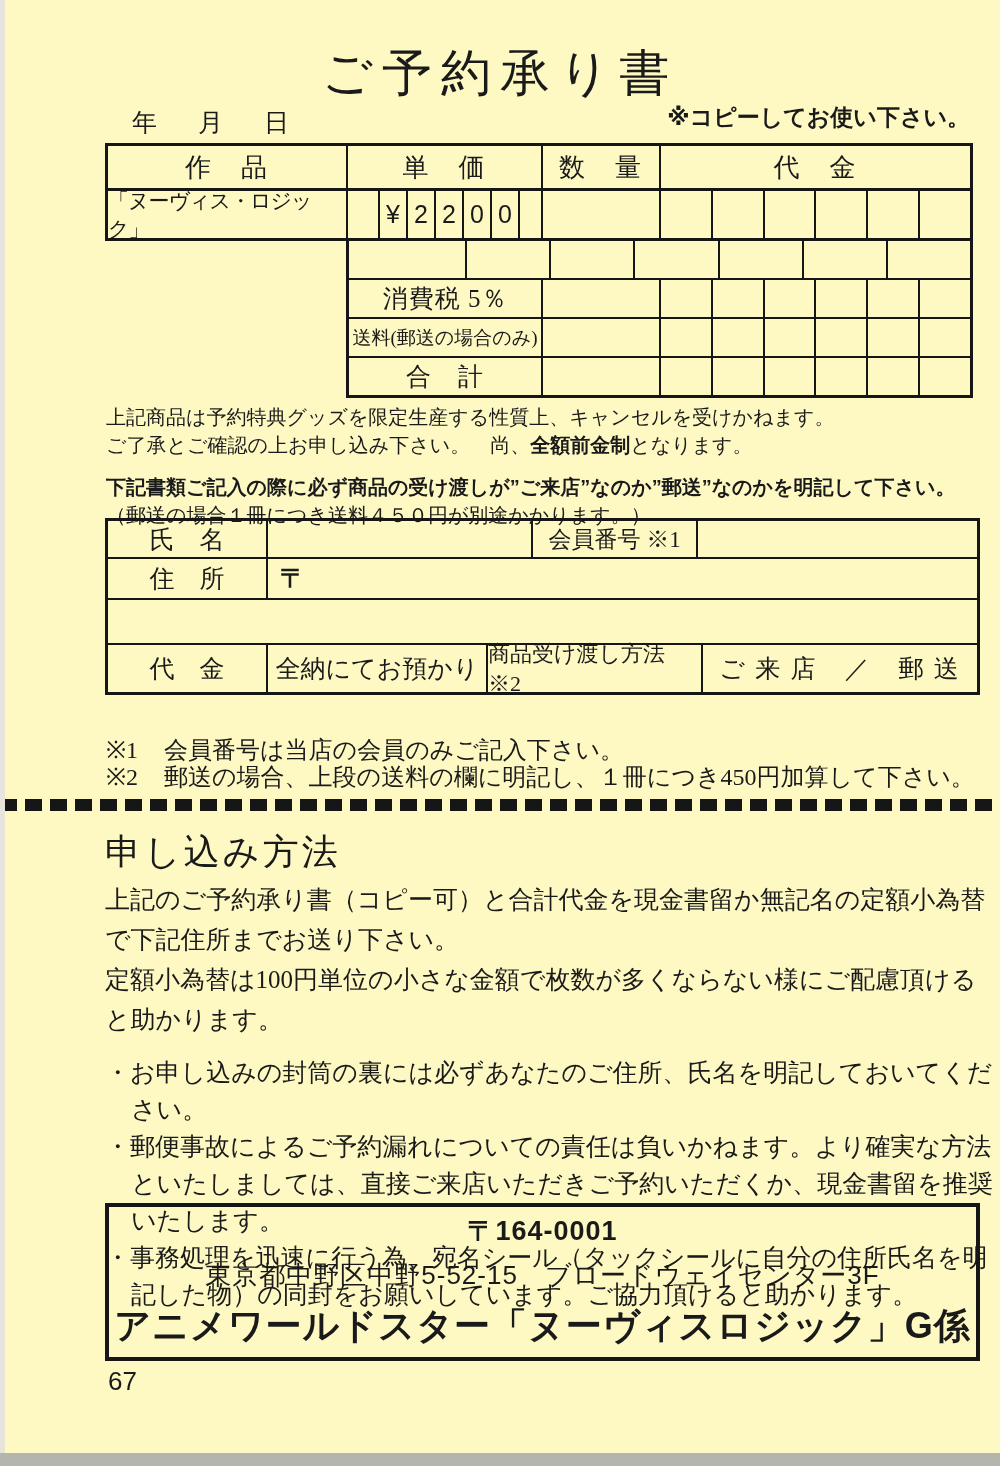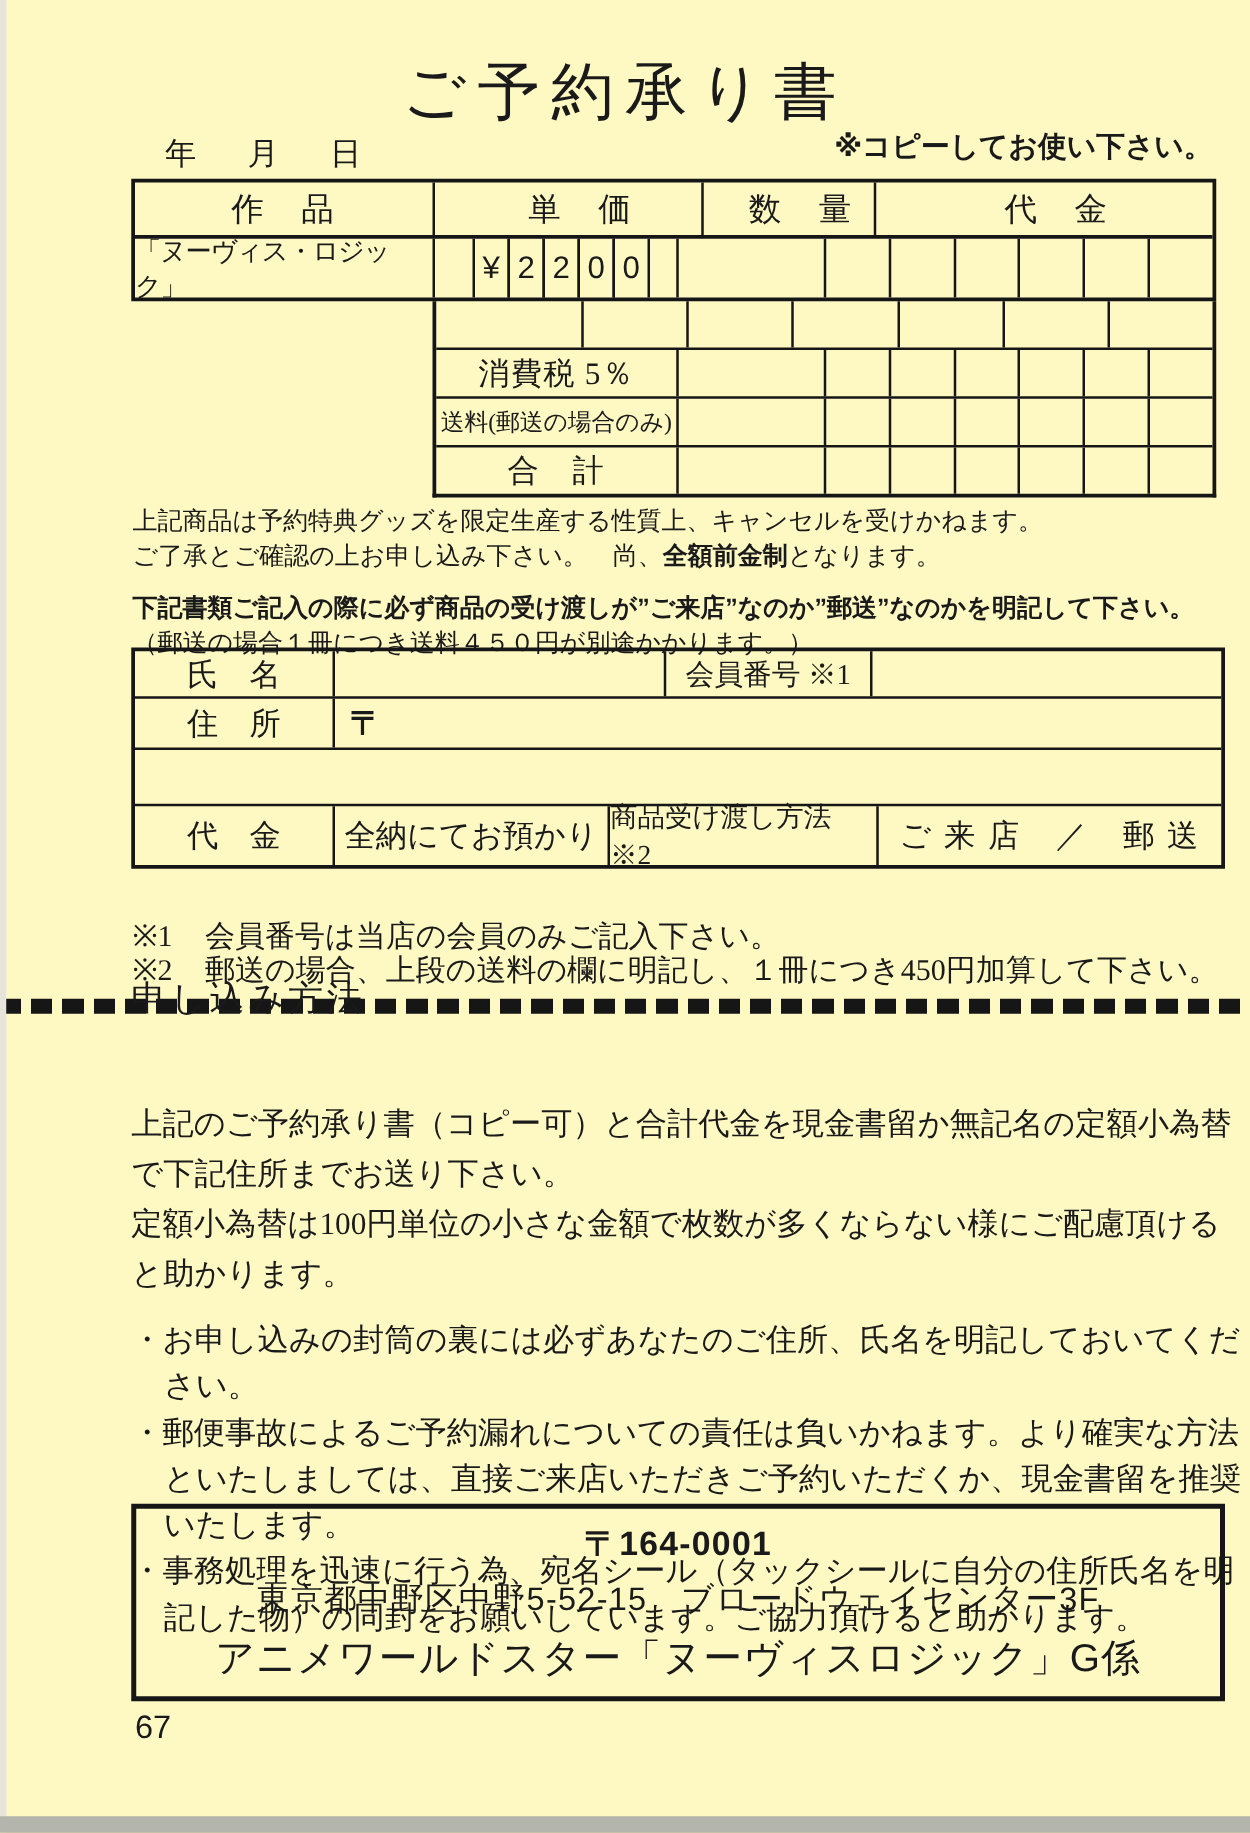--- a/index.html
+++ b/index.html
@@ -15,21 +15,21 @@
   .date-label{left:132px;top:106px;font-size:25px;letter-spacing:8px;}
   .copy-note{right:30px;top:102px;font-size:23px;font-weight:bold;}
   .page-number{left:108px;top:1366px;font-size:26px;}
 
   
   .t1a{left:105px;top:143px;width:868px;border:3px solid #161616;box-sizing:border-box;}
   .t1b{left:346px;top:241px;width:627px;border:3px solid #161616;border-top:none;box-sizing:border-box;}
   .trow{display:flex;align-items:stretch;}
   .cell{box-sizing:border-box;display:flex;align-items:center;justify-content:center;}
   .vline{border-right:2px solid #161616;}
-  .hrow{height:42px;border-bottom:3px solid #161616;font-size:26px;letter-spacing:2px;gap:20px;}
+  .hrow{height:42px;border-bottom:3px solid #161616;font-size:26px;letter-spacing:2px;}
   .prow{height:47px;}
   .cw1{width:240px;} .cw2{width:195px;} .cw3{width:118px;} .cwP{flex:1;display:flex;}
   .pc{flex:1;border-right:2px solid #161616;box-sizing:border-box;}
   .pc:last-child{border-right:none;}
   .product-name{font-size:21px;letter-spacing:-1px;}
   .upwrap{justify-content:flex-start;padding-left:30px;}
   .ubox{width:30px;box-sizing:border-box;border-left:2px solid #161616;border-right:2px solid #161616;
         margin-right:-2px;display:flex;align-items:center;justify-content:center;
         font-size:25px;height:100%;}
   .ubox:last-child{margin-right:0;}
@@ -61,32 +61,32 @@
   
   .footnotes{left:106px;top:737px;width:880px;font-size:24px;line-height:27px;}
   .fn{display:flex;}
   .fn .mark{width:58px;flex:none;}
 
   
   .cutline{left:0;top:799px;width:1000px;height:12px;
     background:repeating-linear-gradient(90deg,#161616 0px,#161616 17px,transparent 17px,transparent 25px);}
 
   
-  .apply-heading{left:105px;top:780px;font-size:28px;letter-spacing:3px;}
+  .apply-heading{left:105px;top:828px;font-size:36px;letter-spacing:3px;}
   .apply-body{left:105px;top:880px;width:888px;font-size:25px;}
   .apply-body p{margin:0;line-height:40px;}
   .bullets{margin-top:14px;}
   .bullet{line-height:37px;padding-left:26px;text-indent:-26px;}
 
   
   .addr-box{left:105px;top:1203px;width:875px;height:158px;border:4px solid #161616;box-sizing:border-box;
     display:flex;flex-direction:column;align-items:center;justify-content:center;gap:9px;}
   .addr-postal{font-size:27px;font-weight:bold;letter-spacing:1px;}
   .addr-line{font-size:26px;letter-spacing:1px;}
-  .addr-recipient{font-size:31px;font-weight:normal;letter-spacing:1px;}
+  .addr-recipient{font-size:36px;font-weight:bold;letter-spacing:1px;}
 
   
   .edge-bottom{left:0;bottom:0;width:1000px;height:13px;background:#b4b5ac;}
   .edge-left{left:0;top:0;width:5px;height:1466px;background:#e6e4db;}
 </style>
 </head>
 <body>
 
 <div class="page">
 

